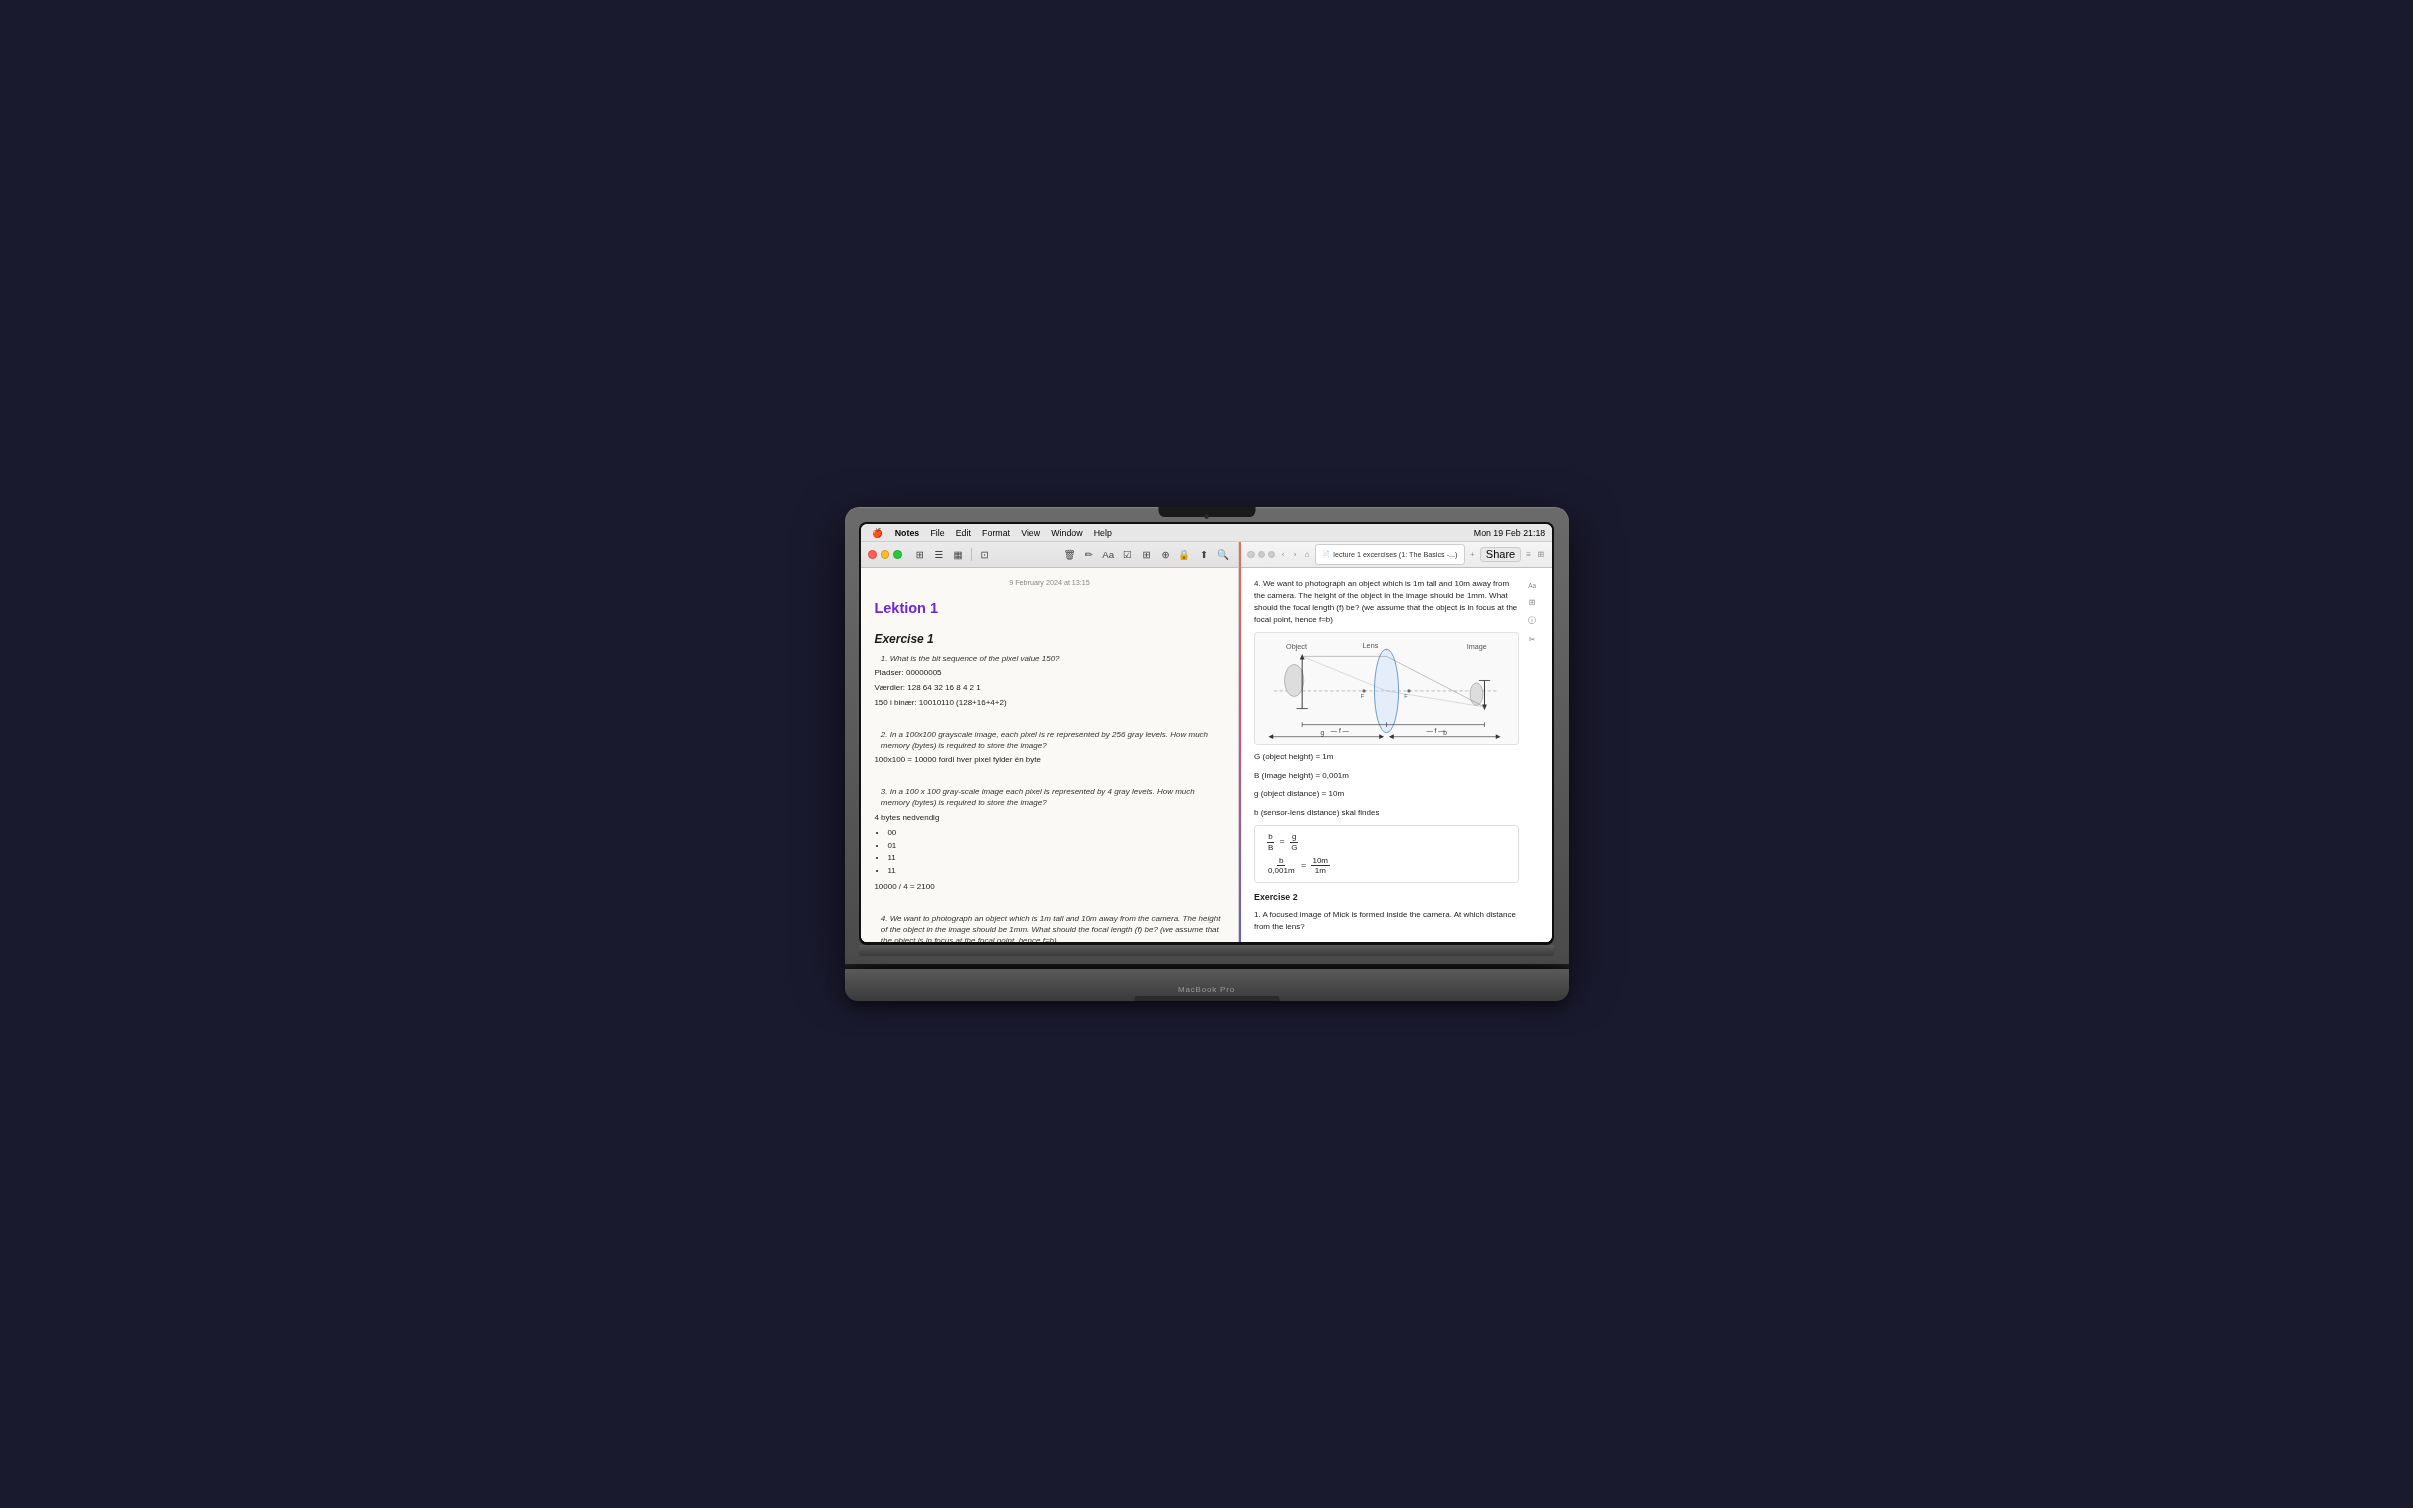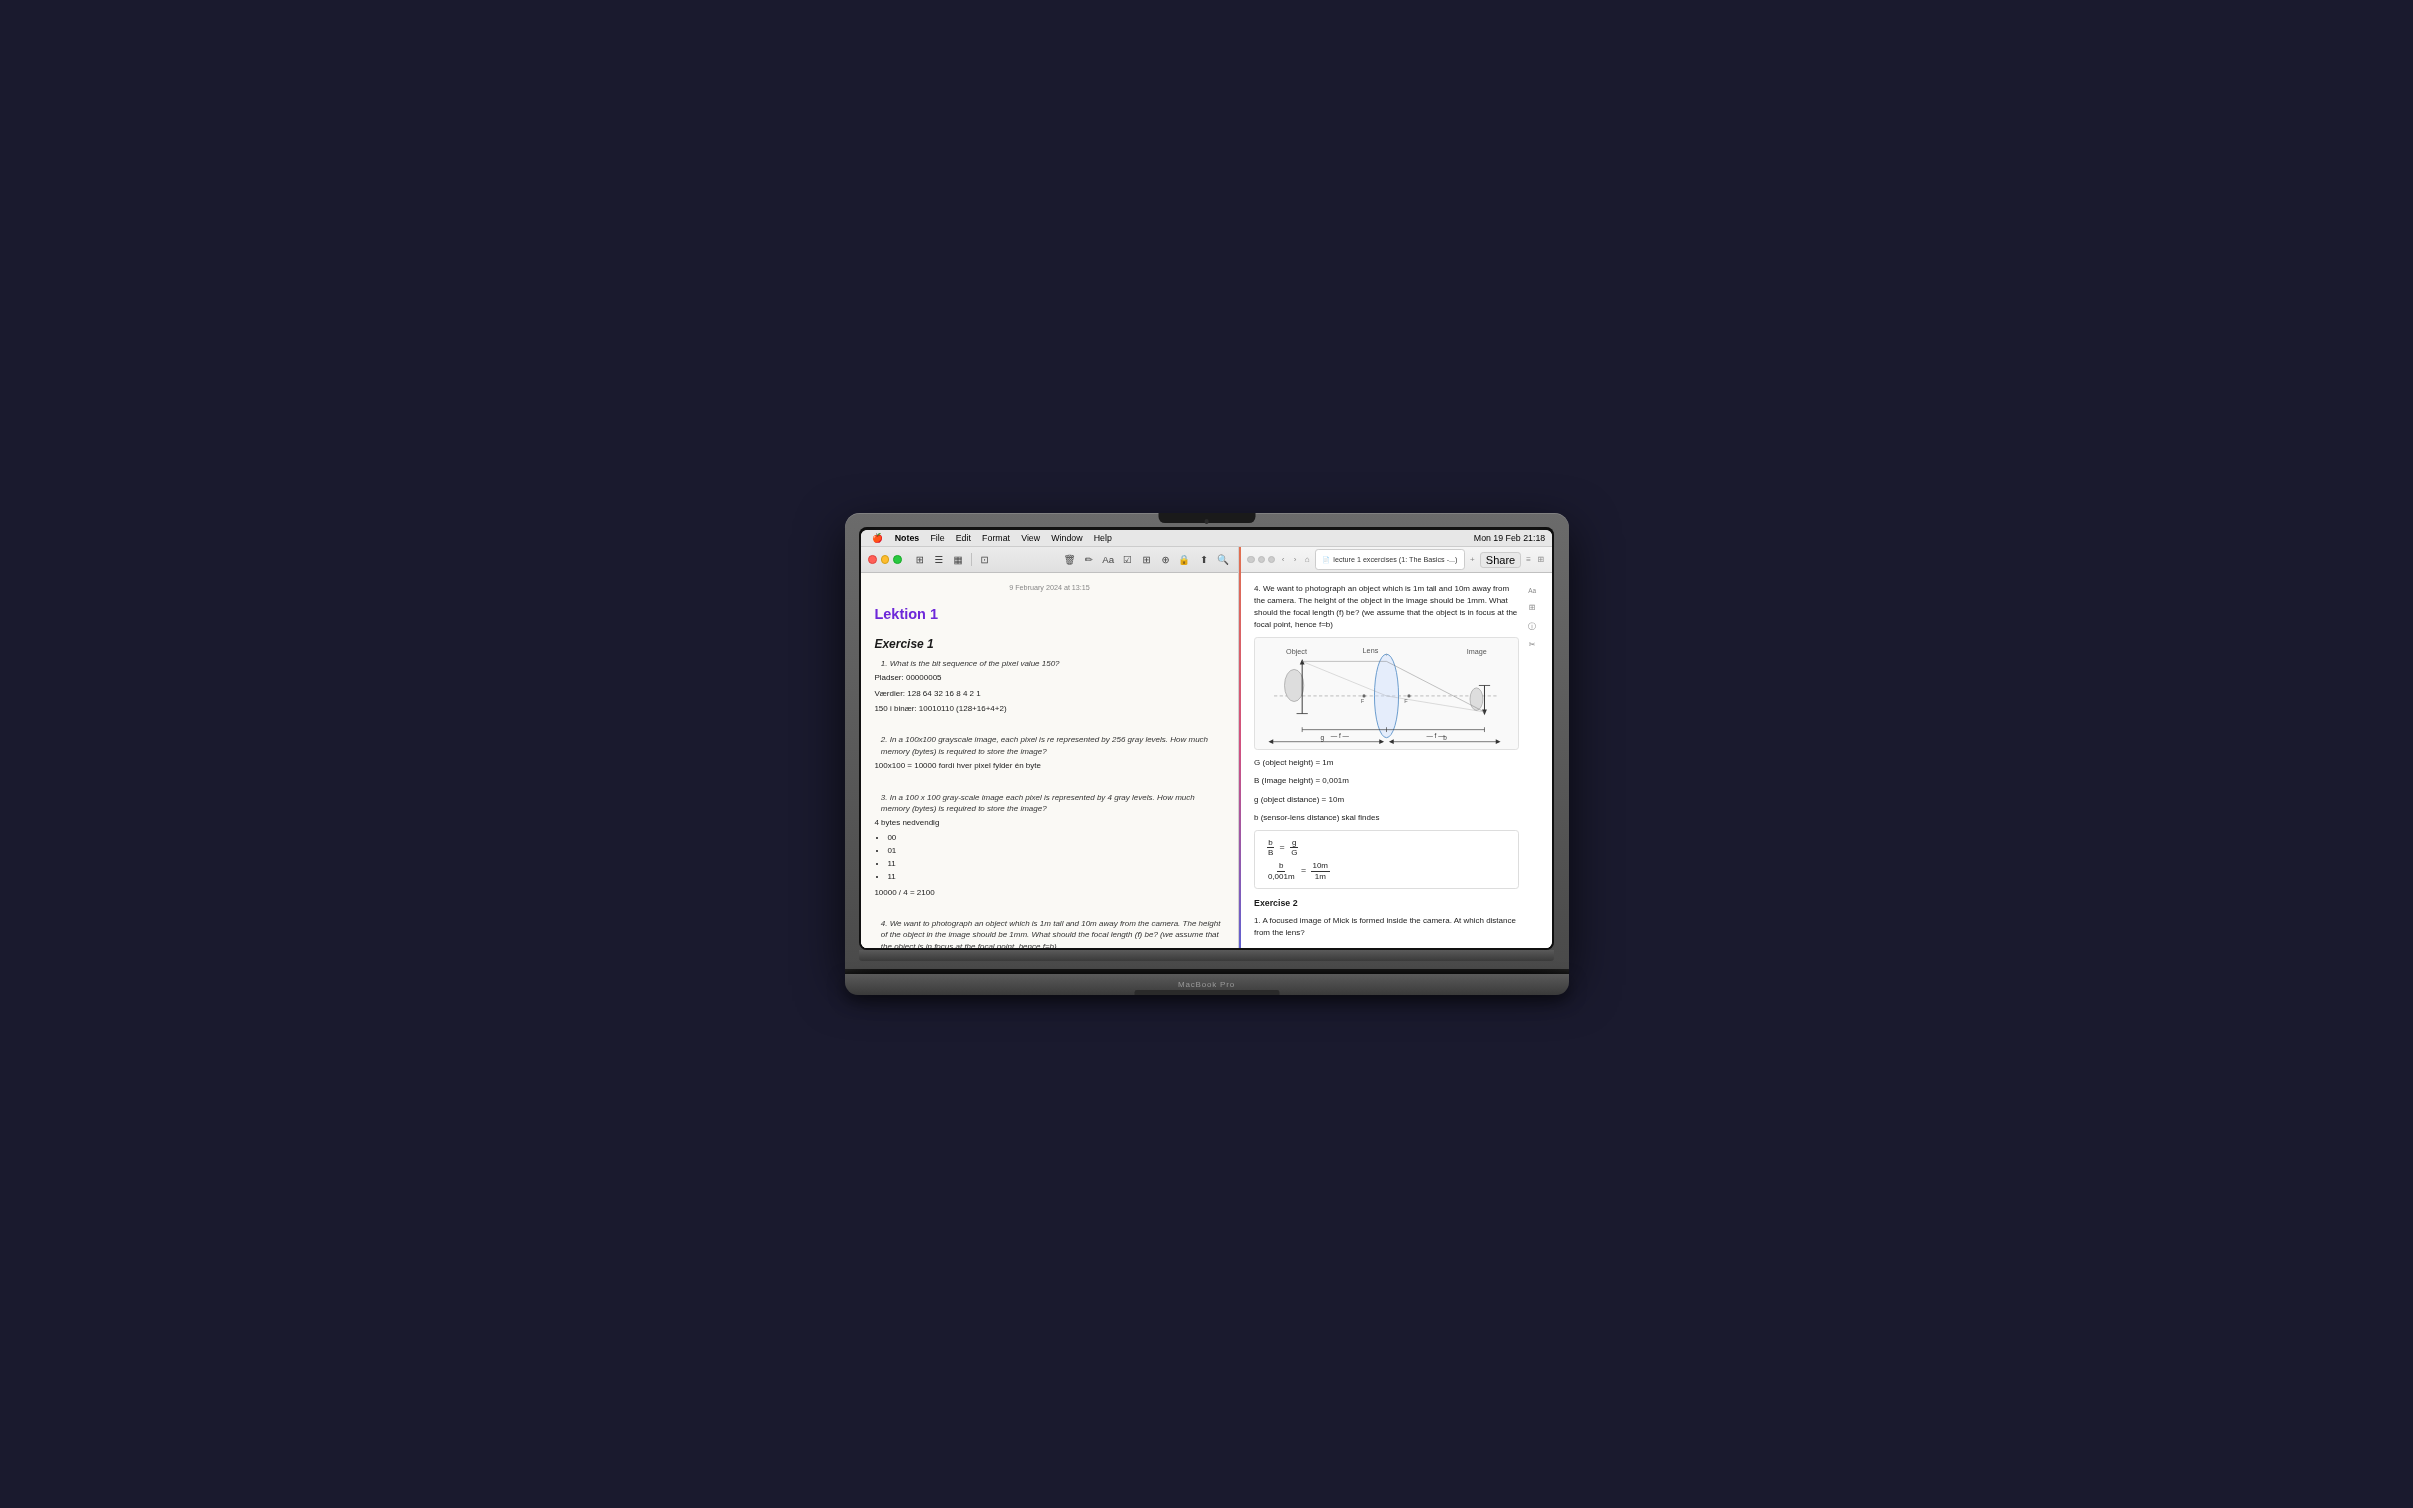--- a/index.html
+++ b/index.html
@@ -412,21 +412,21 @@
     }
 
     .macbook-hinge {
       background: linear-gradient(180deg, #2a2a2a 0%, #1a1a1a 100%);
       height: 4.8px;
       width: 100%;
     }
 
     .macbook-base {
       background: linear-gradient(180deg, #5a5a5a 0%, #4a4a4a 50%, #3a3a3a 100%);
-      height: 21px;
+      height: 32px;
       border-radius: 0 0 13px 13px;
       position: relative;
       box-shadow: 0 6.4px 16px rgba(0,0,0,0.5);
     }
 
     .macbook-base-notch {
       position: absolute;
       bottom: 0;
       left: 50%;
       transform: translateX(-50%);

